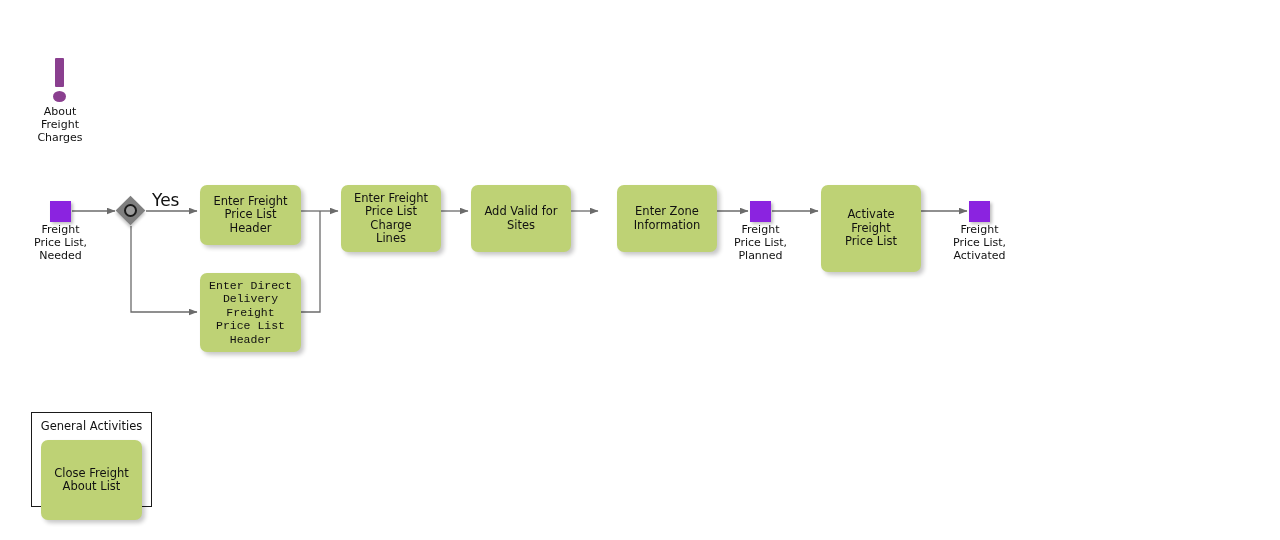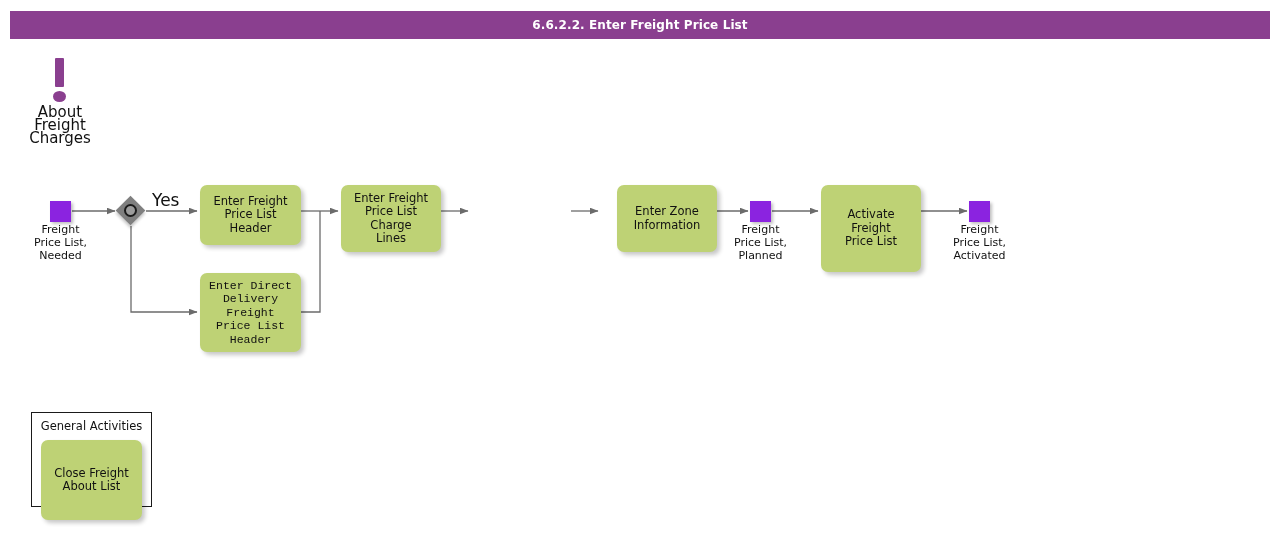--- a/index.html
+++ b/index.html
@@ -147,21 +147,21 @@
     height: 11px;
     background: #8a3f8f;
     border-radius: 50%;
   }
   .annotation .anno-label {
     position: absolute;
     left: -17px;
     top: 48px;
     width: 66px;
     text-align: center;
-    font-size: 15px;
+    font-size: 11px;
     line-height: 12.8px;
     color: #111111;
     white-space: pre-line;
   }
 
   
   .group-box {
     position: absolute;
     border: 1px solid #1a1a1a;
     background: #ffffff;
@@ -175,21 +175,20 @@
     text-align: center;
     font-size: 11.5px;
     color: #111111;
   }
 </style>
 </head>
 <body>
 
 <div id="canvas">
 
-  <div class="titlebar">6.6.2.2. Enter Freight Price List</div>
 
   <svg class="wires" width="1280" height="540" viewBox="0 0 1280 540">
     <defs>
       <marker id="arrowhead" markerWidth="9" markerHeight="7" refX="8.5" refY="3.5" orient="auto" markerUnits="userSpaceOnUse">
         <polygon points="0 0, 9 3.5, 0 7" fill="#6b6b6b"></polygon>
       </marker>
     </defs>
     <g stroke="#6b6b6b" stroke-width="1.3" fill="none">
 
       <path d="M72,211 L115,211" marker-end="url(#arrowhead)"></path>
@@ -245,20 +244,24 @@
 Delivery Freight
 Price List Header</span>
   </div>
 
   <div class="task" style="left:341px; top:185px; width:100px; height:67px;">
     <span style="white-space:pre-line;">Enter Freight
 Price List Charge
 Lines</span>
   </div>
 
+  <div class="task" style="left:471px; top:185px; width:100px; height:67px;">
+    <span style="white-space:pre-line;">Add Valid for
+Sites</span>
+  </div>
 
   <div class="task" style="left:601px; top:185px; width:100px; height:67px;margin-left:16px;">
     <span style="white-space:pre-line;">Enter Zone
 Information</span>
   </div>
 
   <div class="event" style="left:750px; top:201px;"></div>
   <div class="event-label" style="left:720px; top:224px; width:81px;">Freight
 Price List,
 Planned</div>

